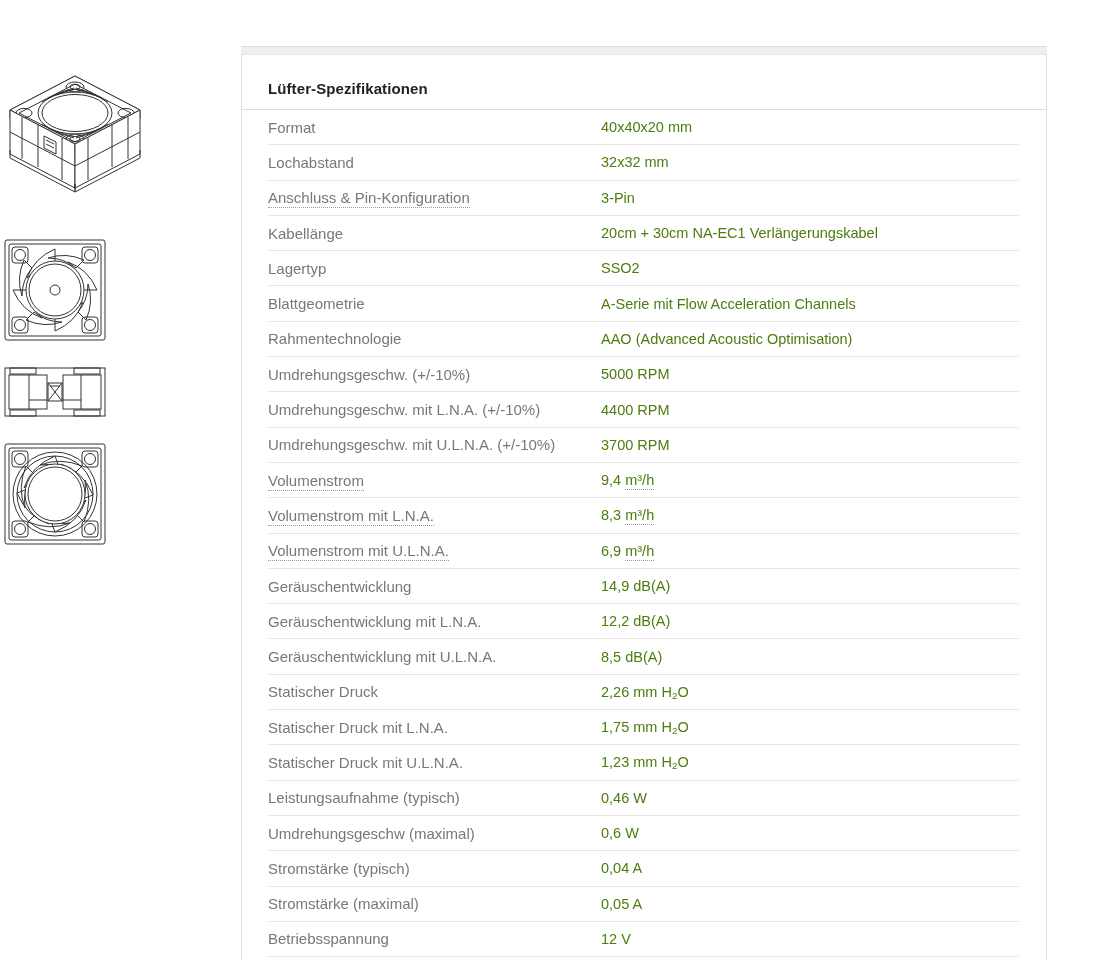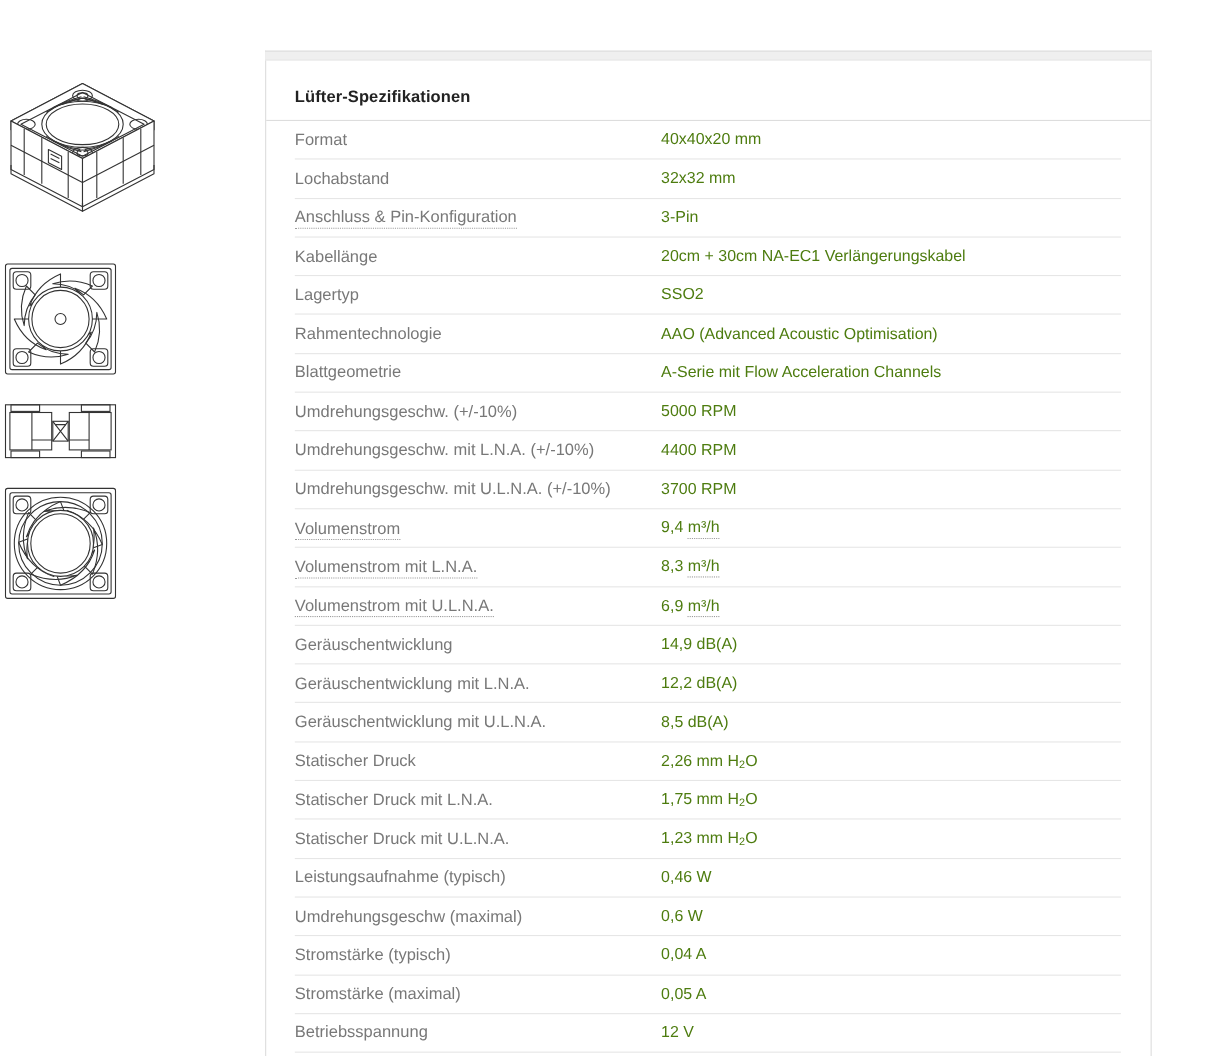--- a/index.html
+++ b/index.html
@@ -293,26 +293,26 @@
         </div>
         <div class="spec-row">
           <div class="spec-label">Kabellänge</div>
           <div class="spec-value">20cm + 30cm NA-EC1 Verlängerungskabel</div>
         </div>
         <div class="spec-row">
           <div class="spec-label">Lagertyp</div>
           <div class="spec-value">SSO2</div>
         </div>
         <div class="spec-row">
+          <div class="spec-label">Blattgeometrie</div>
+          <div class="spec-value">A-Serie mit Flow Acceleration Channels</div>
+        </div>
+        <div class="spec-row">
           <div class="spec-label">Rahmentechnologie</div>
           <div class="spec-value">AAO (Advanced Acoustic Optimisation)</div>
-        </div>
-        <div class="spec-row">
-          <div class="spec-label">Blattgeometrie</div>
-          <div class="spec-value">A-Serie mit Flow Acceleration Channels</div>
         </div>
         <div class="spec-row">
           <div class="spec-label">Umdrehungsgeschw. (+/-10%)</div>
           <div class="spec-value">5000 RPM</div>
         </div>
         <div class="spec-row">
           <div class="spec-label">Umdrehungsgeschw. mit L.N.A. (+/-10%)</div>
           <div class="spec-value">4400 RPM</div>
         </div>
         <div class="spec-row">

